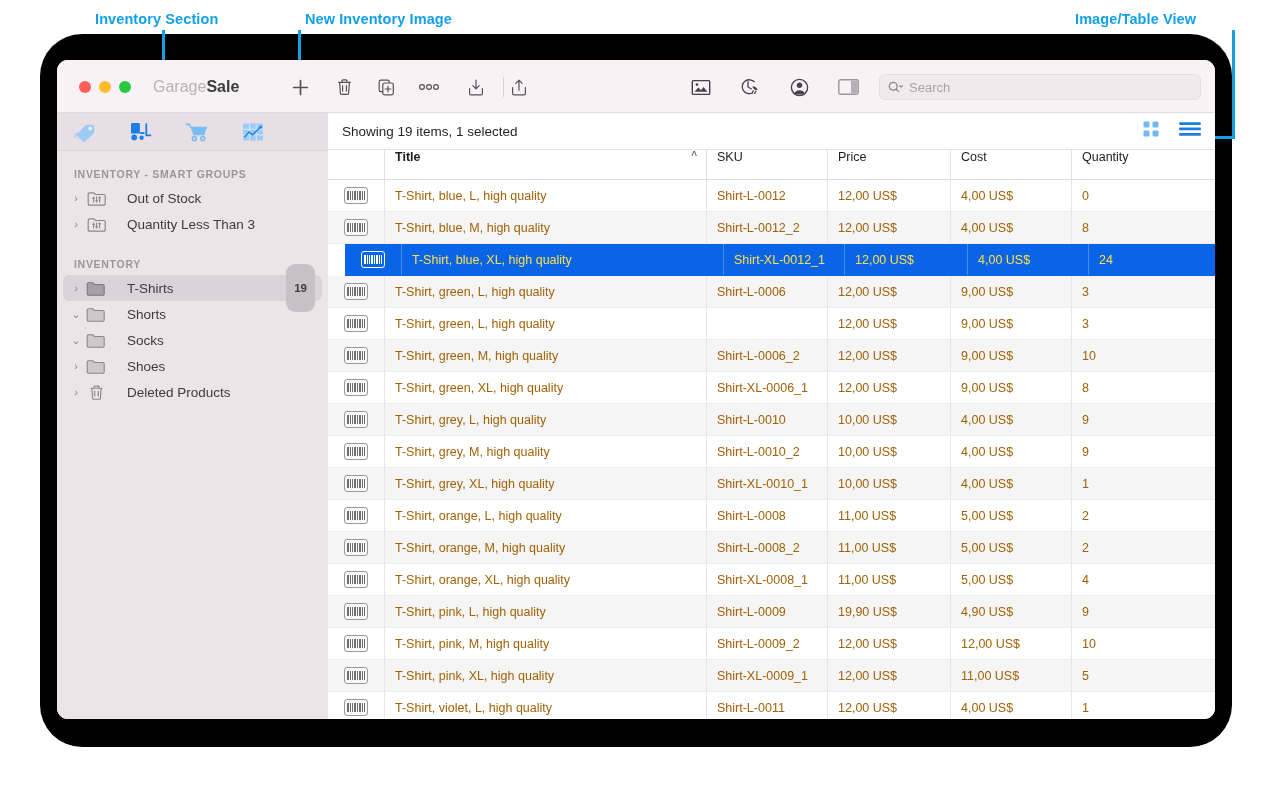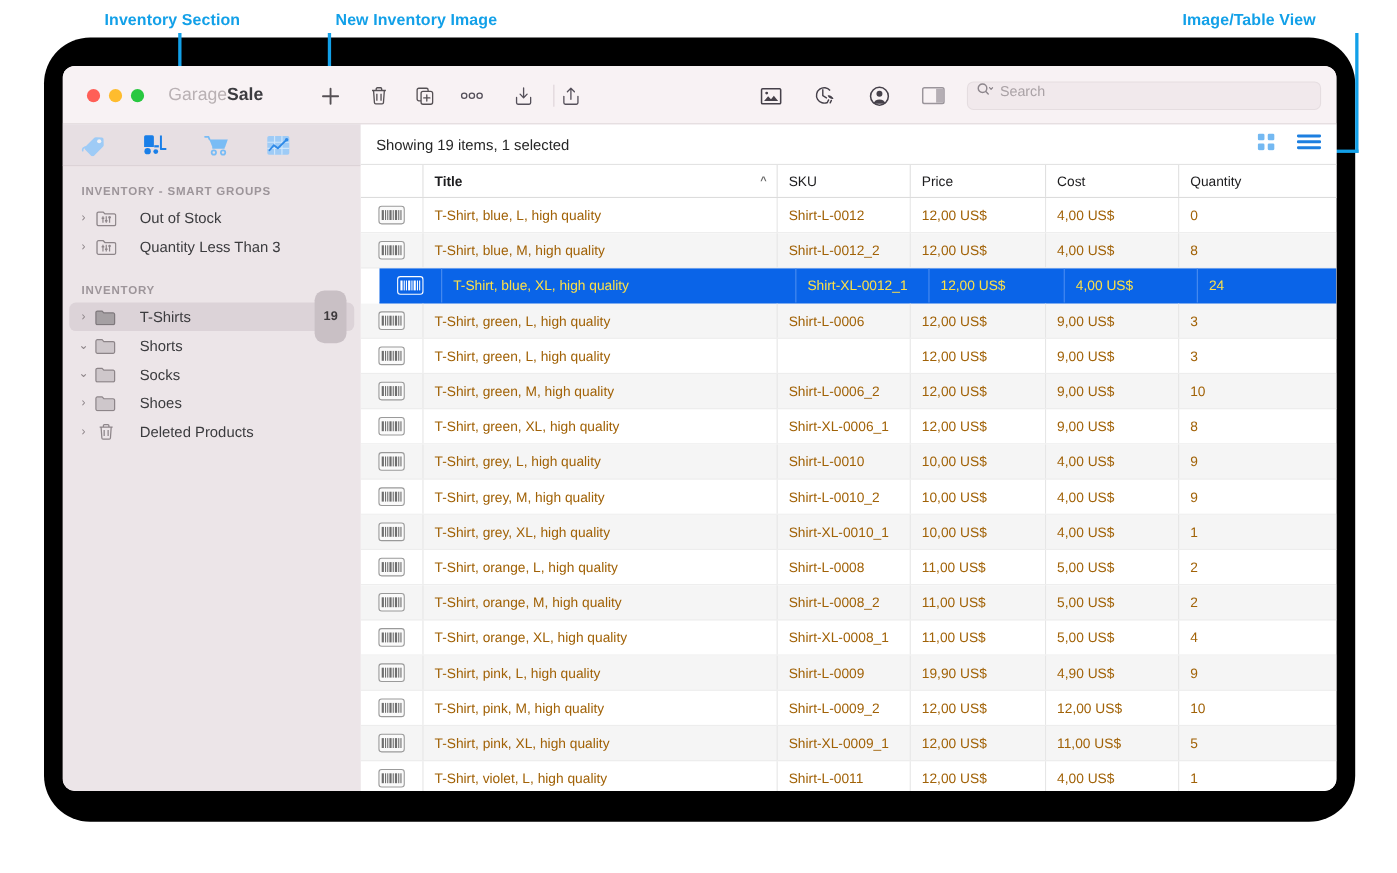--- a/index.html
+++ b/index.html
@@ -54,21 +54,21 @@
   .tb-btn{
     position:absolute;top:14px;width:30px;height:26px;
     display:flex;align-items:center;justify-content:center;
     color:#5b545a;cursor:default;
   }
   .tb-sep{position:absolute;top:17px;width:1px;height:20px;background:#ddd3d7;}
 
   .search{
     position:absolute;right:14px;top:14px;width:322px;height:26px;
     background:#f1e9ec;border:1px solid #e5dde0;border-radius:6px;
-    display:flex;align-items:flex-start;padding:0 8px;box-sizing:border-box;
+    display:flex;align-items:center;padding:0 8px;box-sizing:border-box;
   }
   .search .ph{font-size:13px;color:#aaa2a6;margin-left:6px;}
 
   
   .body-row{display:flex;height:607px;}
 
   
   .sidebar{width:271px;background:#ece5e8;display:flex;flex-direction:column;}
   .tabbar{
     height:37px;background:#e7dfe3;border-bottom:1px solid #dcd3d7;
@@ -103,21 +103,21 @@
   }
   .status-text{font-size:13.5px;color:#262626;}
   .view-toggles{margin-left:auto;display:flex;align-items:center;gap:20px;}
 
   
   .thead{
     display:flex;height:29px;align-items:center;background:#fff;
     border-bottom:1px solid #dcdcdc;font-size:12.5px;color:#1d1d1f;
   }
   .thead .th{
-    height:29px;display:flex;align-items:center;padding-left:10px;
+    height:29px;display:flex;align-items:flex-start;padding-left:10px;
     box-sizing:border-box;border-left:1px solid #e0e0e0;
   }
   .thead .th:first-child{border-left:none;}
   .th.title-th{font-weight:bold;position:relative;}
   .sortarrow{position:absolute;right:9px;font-size:10px;color:#6a6a6a;}
 
   .tbody{flex:1;overflow:hidden;}
   .trow{display:flex;height:32px;align-items:center;font-size:12.5px;color:#a16207;
         border-bottom:1px solid #ededed;box-sizing:border-box;}
   .trow.alt{background:#f5f5f5;}

